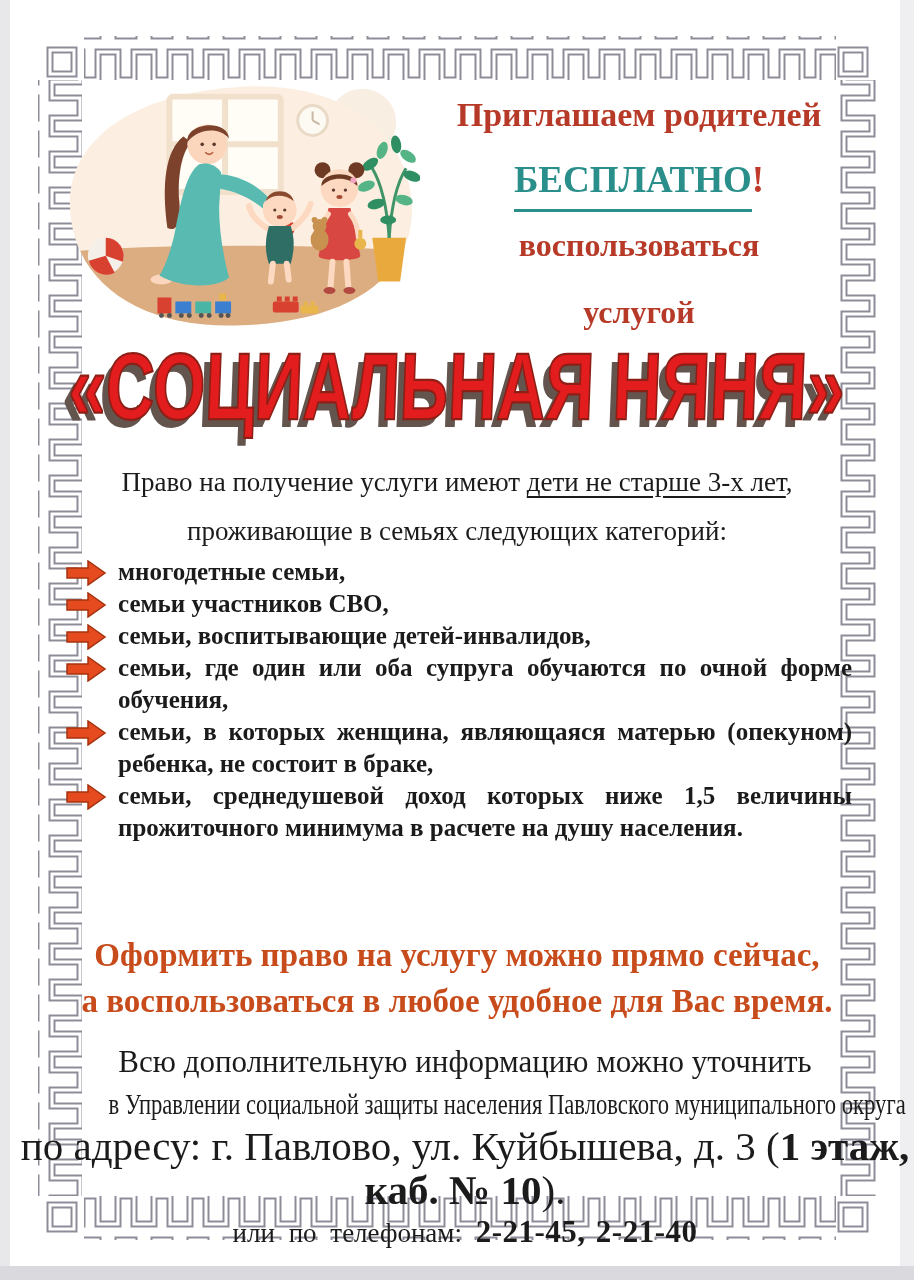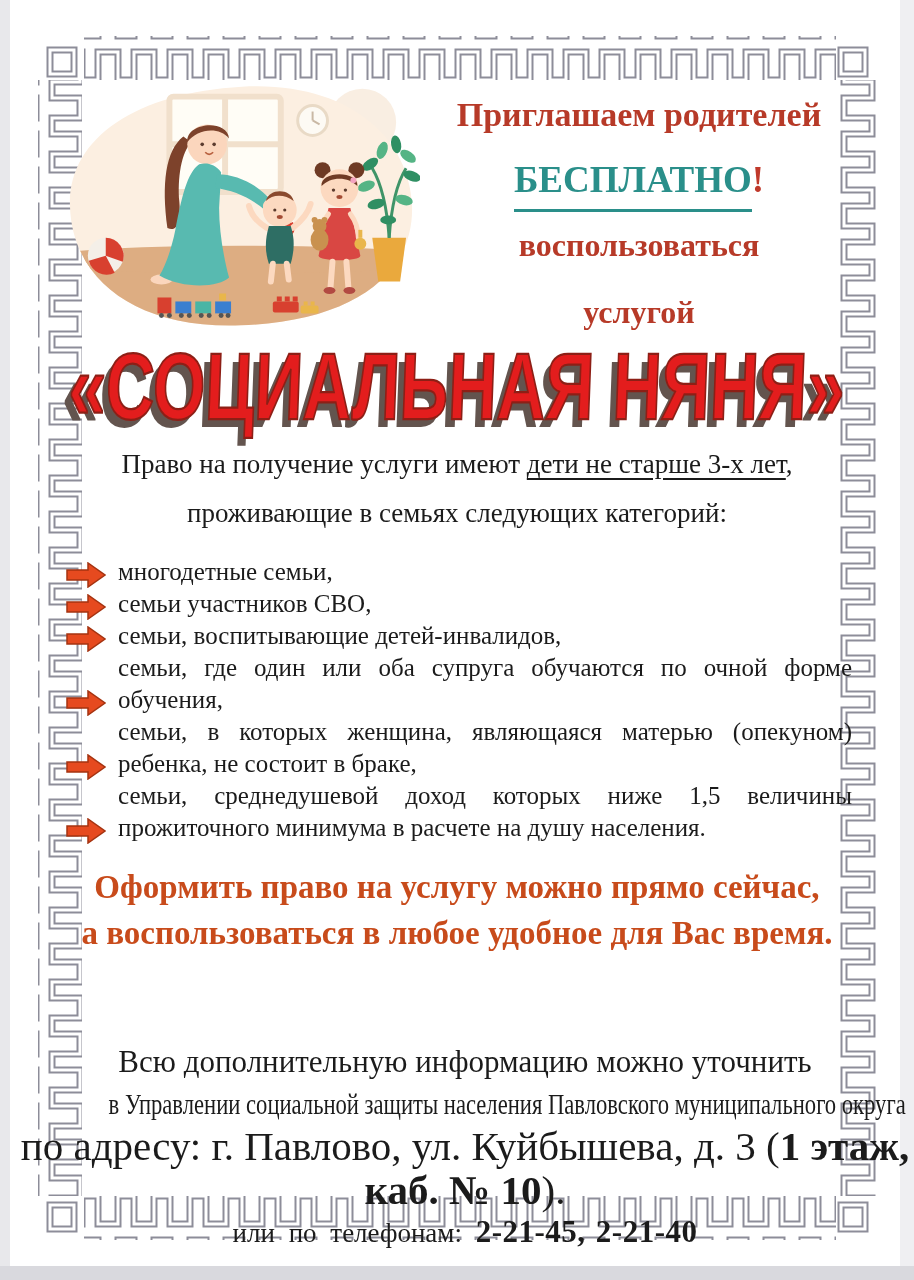--- a/index.html
+++ b/index.html
@@ -29,29 +29,29 @@
   .big-title span{
     display:inline-block;
     font-family:"Liberation Sans","DejaVu Sans",sans-serif;
     font-weight:bold;font-size:63px;letter-spacing:0px;white-space:nowrap;
     color:#e31d1d;
     -webkit-text-stroke:1.5px #8d1f16;
     text-shadow:-6px 5px 0 #63544e;
     transform:scale(1.07,1.5) skewX(-3deg);
   }
 
-  .intro{position:absolute;top:440px;left:70px;width:774px;text-align:center;font-size:27px;line-height:49px;}
+  .intro{position:absolute;top:458px;left:70px;width:774px;text-align:center;font-size:27px;line-height:49px;}
   .intro .u{text-decoration:underline;text-underline-offset:5px;text-decoration-thickness:2px;}
 
   .list{position:absolute;top:556px;left:66px;width:786px;}
-  .item{display:flex;align-items:flex-end;}
+  .item{display:flex;align-items:flex-start;font-weight:bold;}
   .arr{flex:0 0 40px;width:40px;height:26px;margin:4px 12px 0 0;}
   .itext{flex:1;font-size:25px;line-height:32px;text-align:justify;}
 
-  .cta{position:absolute;top:864px;left:0;width:914px;text-align:center;
+  .cta{position:absolute;top:932px;left:0;width:914px;text-align:center;
        color:#c84b1b;font-weight:bold;font-size:33px;line-height:46px;}
 
   .contact{position:absolute;top:1040px;left:0;width:914px;text-align:center;padding-left:8px;}
   .c1{font-size:31px;line-height:44px;}
   .c2{font-size:29px;line-height:40px;transform:scaleX(0.78);transform-origin:center;white-space:nowrap;}
   .c3{font-size:41px;line-height:44px;}
   .c3 b{font-weight:bold;}
   .c4{font-size:27px;line-height:40px;word-spacing:7px;}
   .phones{font-weight:bold;font-size:31px;letter-spacing:0.5px;word-spacing:2px;}
 </style>

